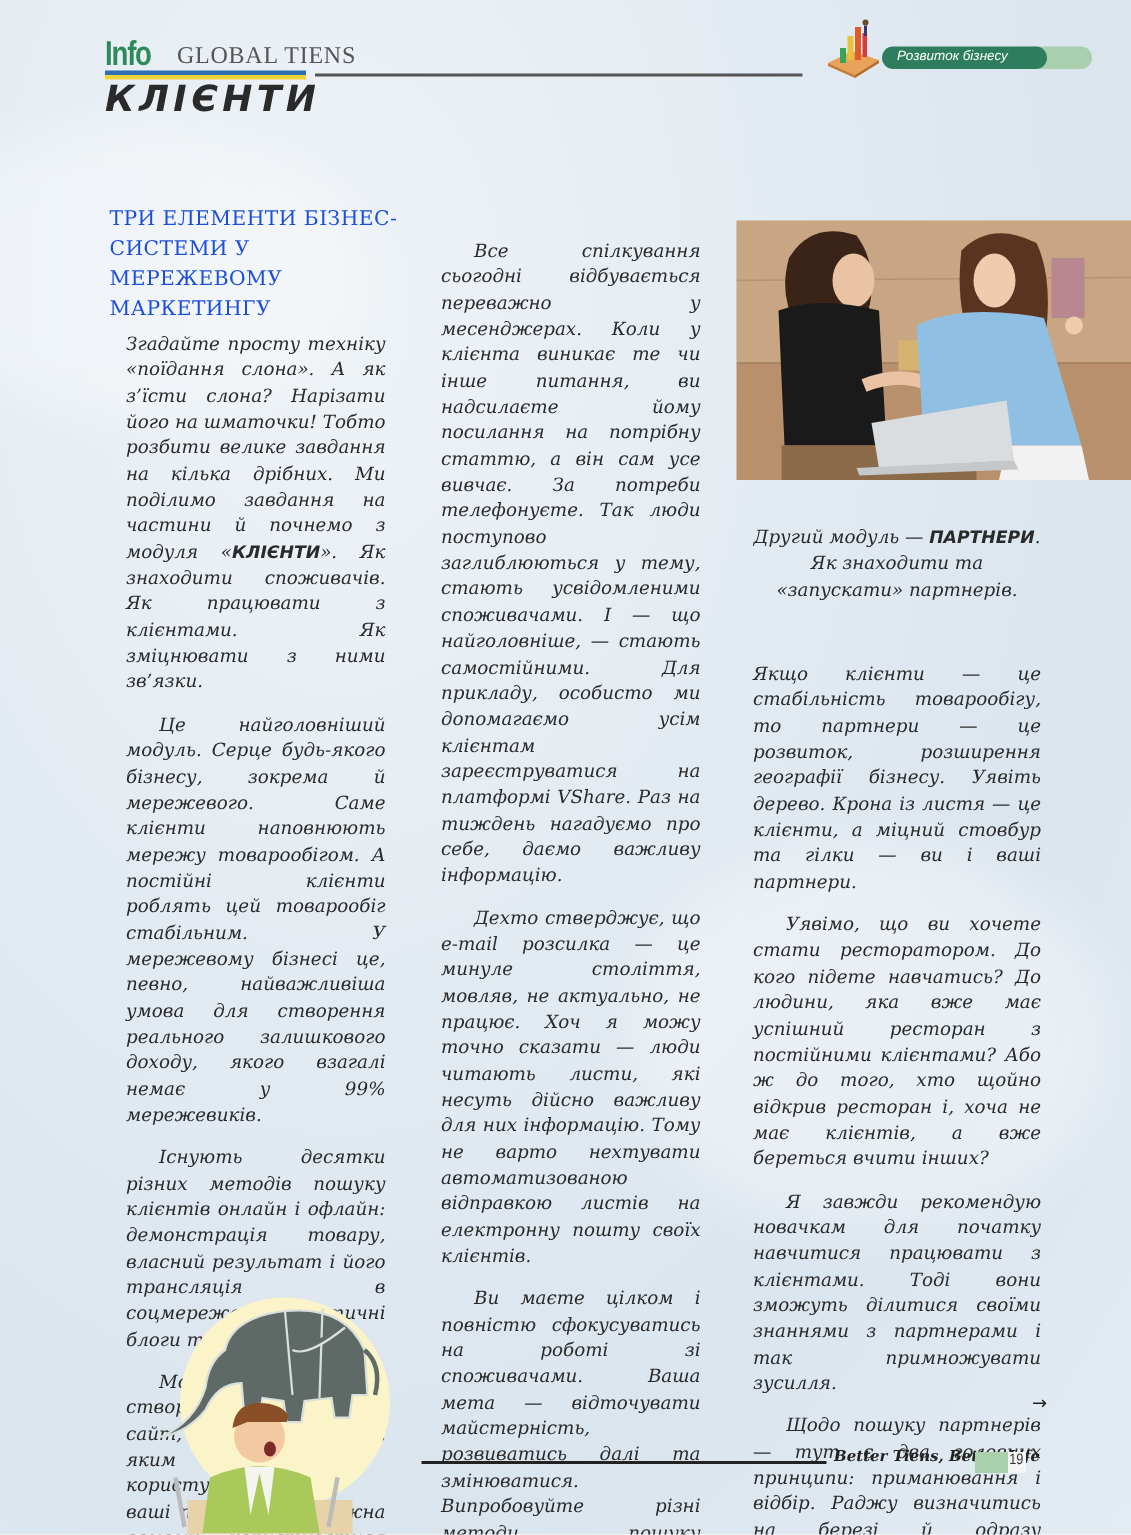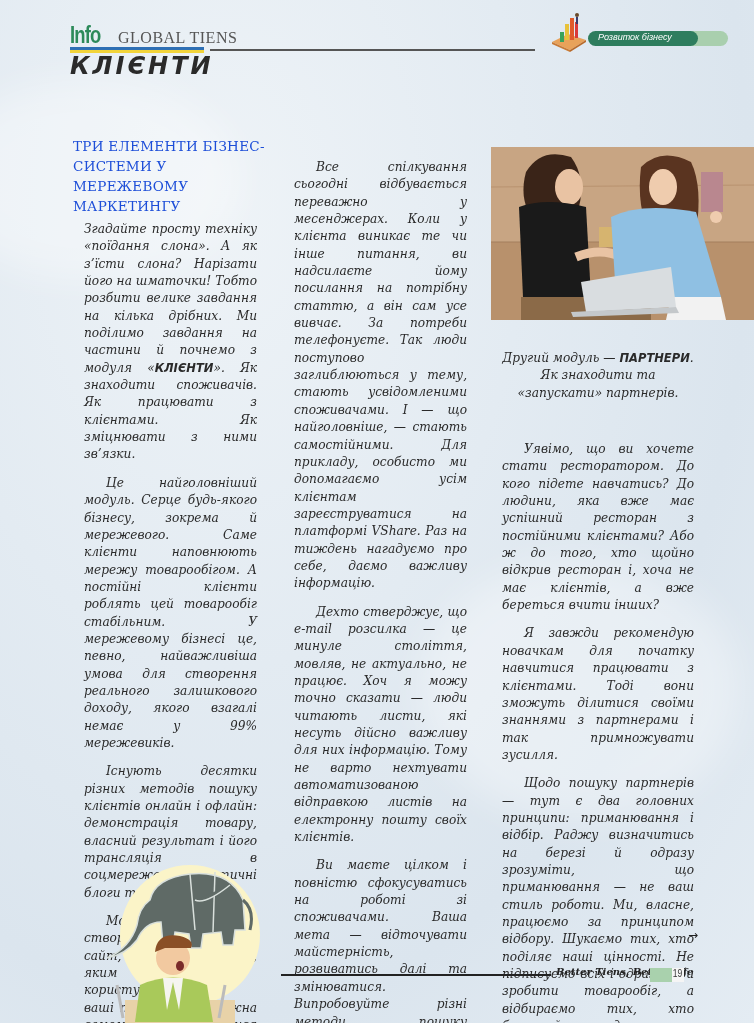--- a/index.html
+++ b/index.html
@@ -137,20 +137,21 @@
     <circle cx="225" cy="70" r="6" fill="#efccae"></circle>
 
     <polygon points="90,135 180,120 185,160 95,165" fill="#d9dde0"></polygon>
     <polygon points="80,165 185,160 188,166 82,170" fill="#c4c8cb"></polygon>
   </svg>
 </div>
 
 <div class="col col3">
   <p style="text-align:center;"><span>Другий модуль — </span><b class="caps">ПАРТНЕРИ</b><span>. Як знаходити та «запускати» партнерів.</span></p>
   <div class="gap"></div>
+  <p>Якщо клієнти — це стабільність товарообігу, то партнери — це розвиток, розширення географії бізнесу. Уявіть дерево. Крона із листя — це клієнти, а міцний стовбур та гілки — ви і ваші партнери.</p>
   <p class="ind">Уявімо, що ви хочете стати ресторатором. До кого підете навчатись? До людини, яка вже має успішний ресторан з постійними клієнтами? Або ж до того, хто щойно відкрив ресторан і, хоча не має клієнтів, а вже береться вчити інших?</p>
   <p class="ind">Я завжди рекомендую новачкам для початку навчитися працювати з клієнтами. Тоді вони зможуть ділитися своїми знаннями з партнерами і так примножувати зусилля.</p>
   <p class="ind">Щодо пошуку партнерів — тут є два головних принципи: приманювання і відбір. Раджу визначитись на березі й одразу зрозуміти, що приманювання — не ваш стиль роботи. Ми, власне, працюємо за принципом відбору. Шукаємо тих, хто поділяє наші цінності. Не підписуємо всіх і одразу, аби зробити товарообіг, а відбираємо тих, хто близький нам за духом.</p>
   <p class="ind">Як ми проводимо відбір на холодному ринку? Найпростішим питанням виявляємо зацікавленість кандидата до бізнесу. Потім даємо</p>
 </div>
 <span class="arrow-icon">→</span>
 
 <div class="footer-rule"></div>
 <div class="footer-slogan">Better Tiens, Better Life</div>
 <div class="page-box"></div>

